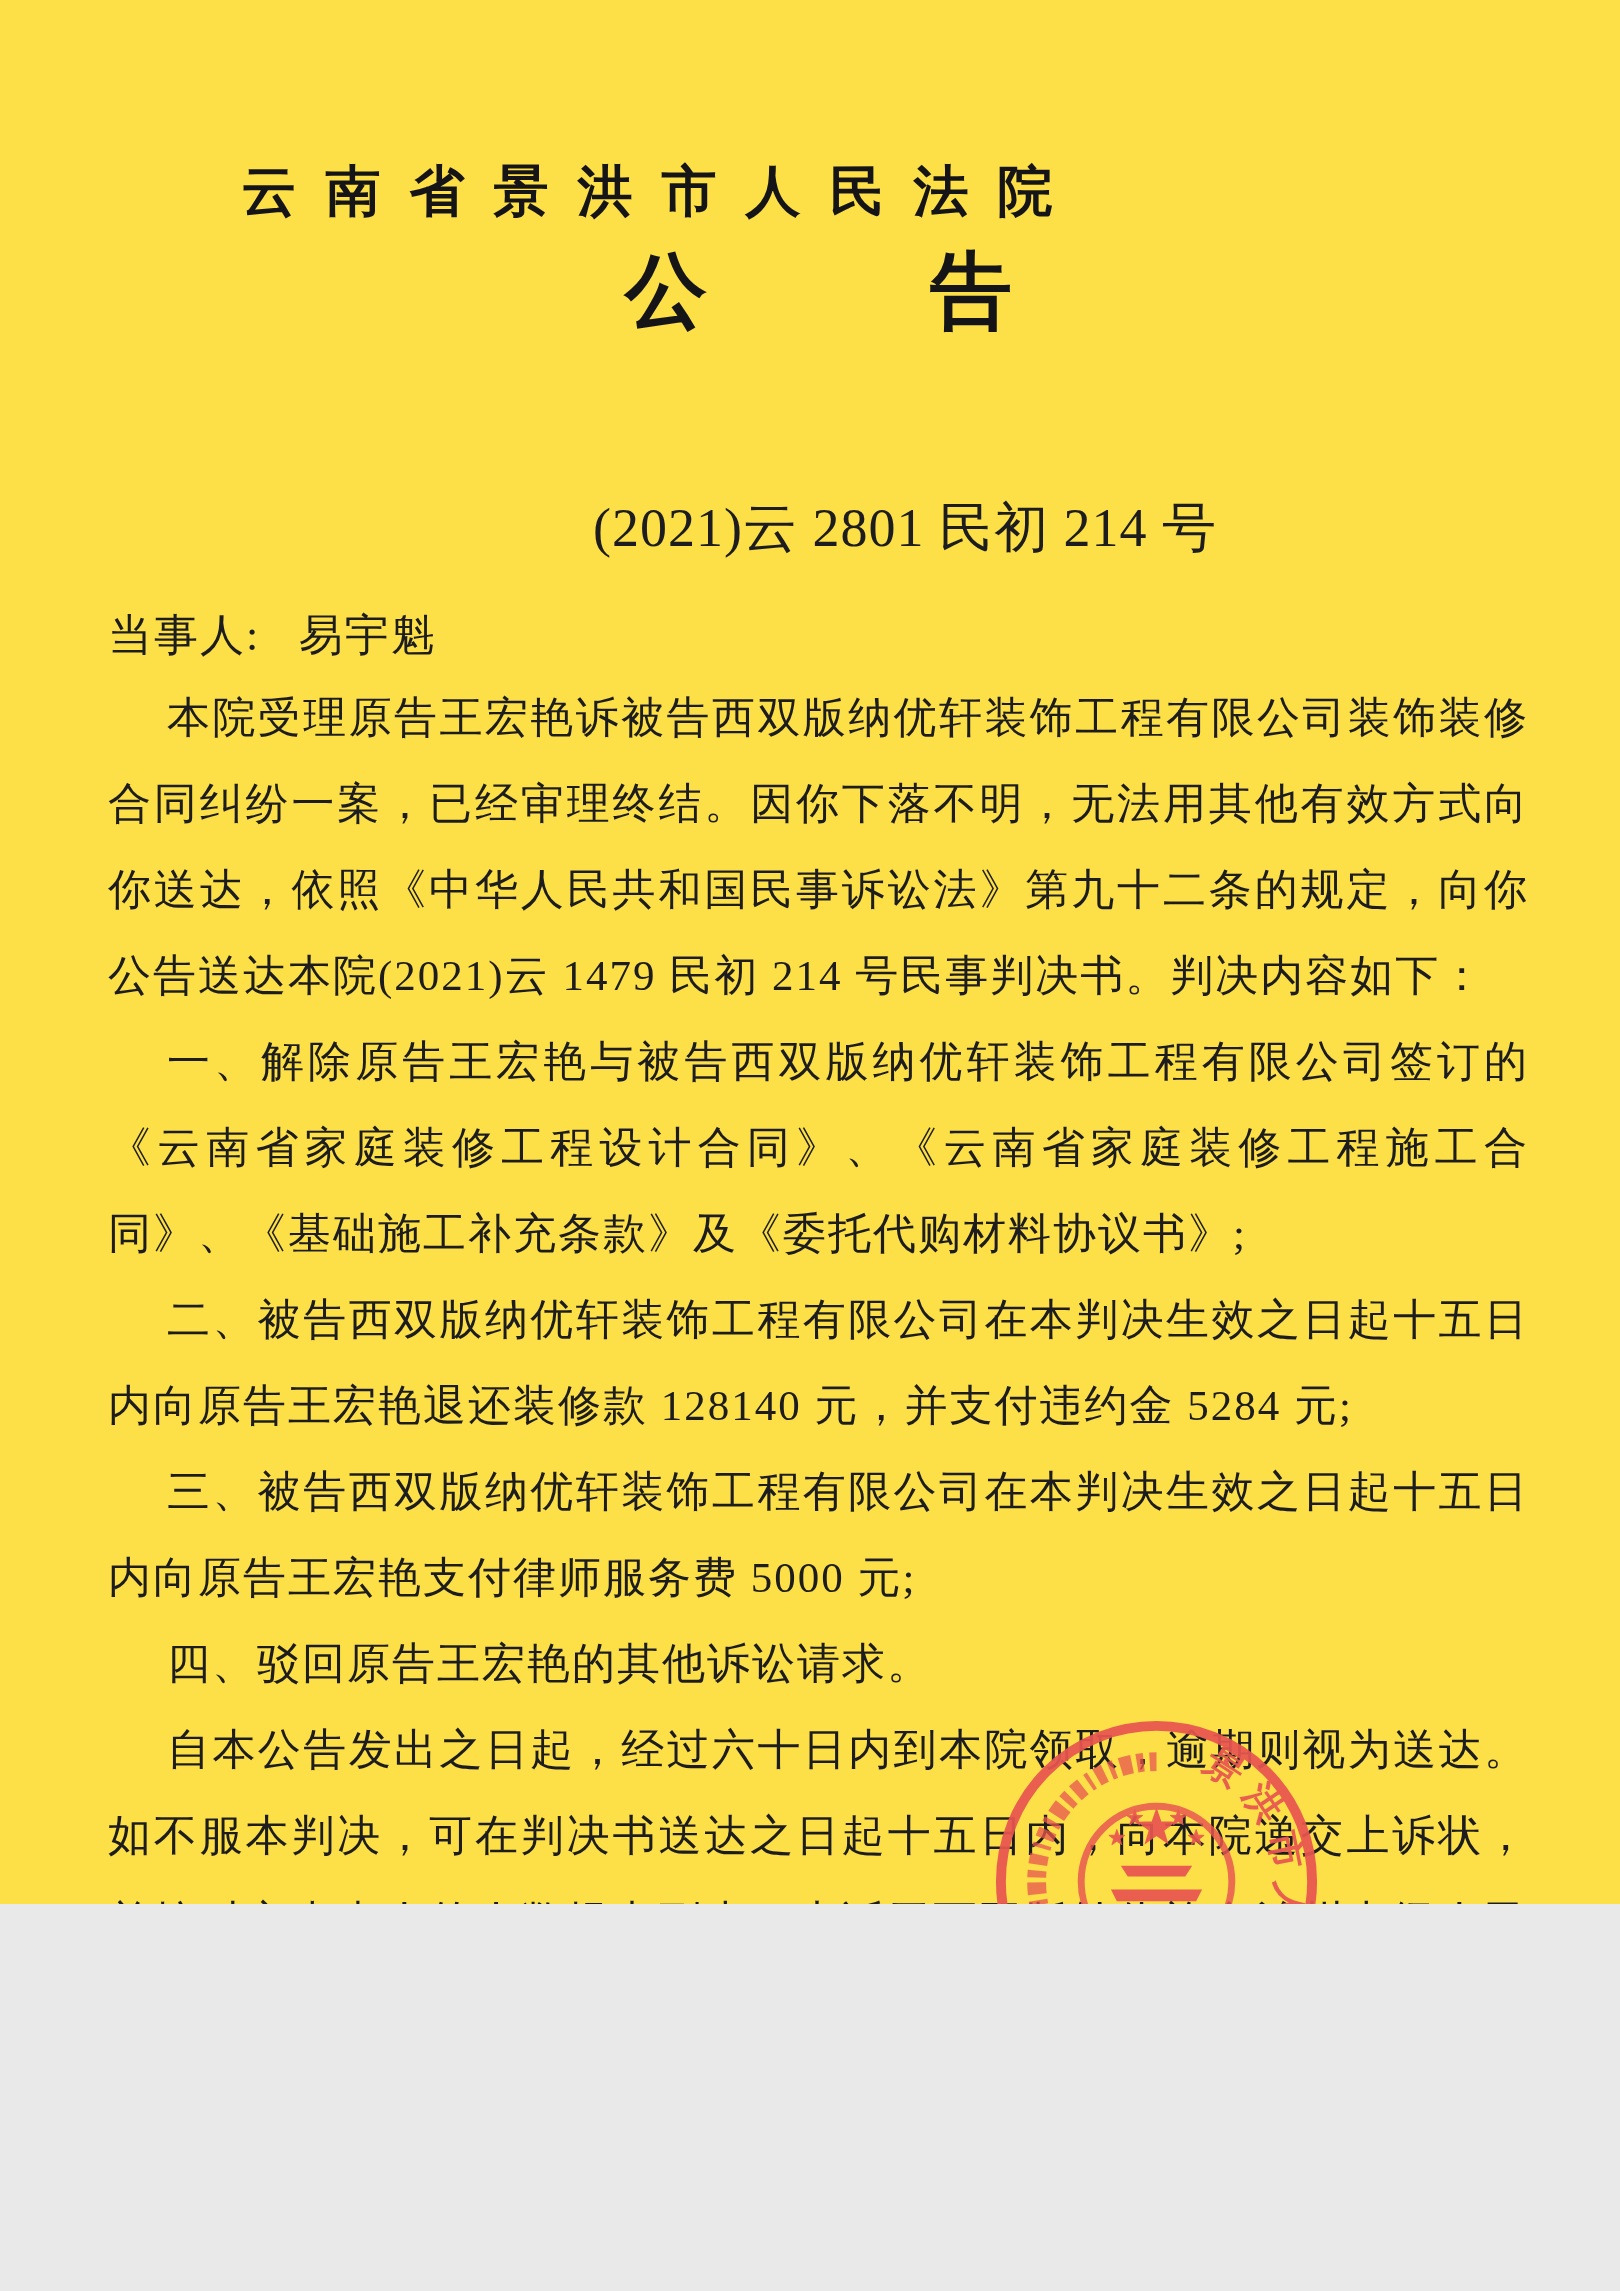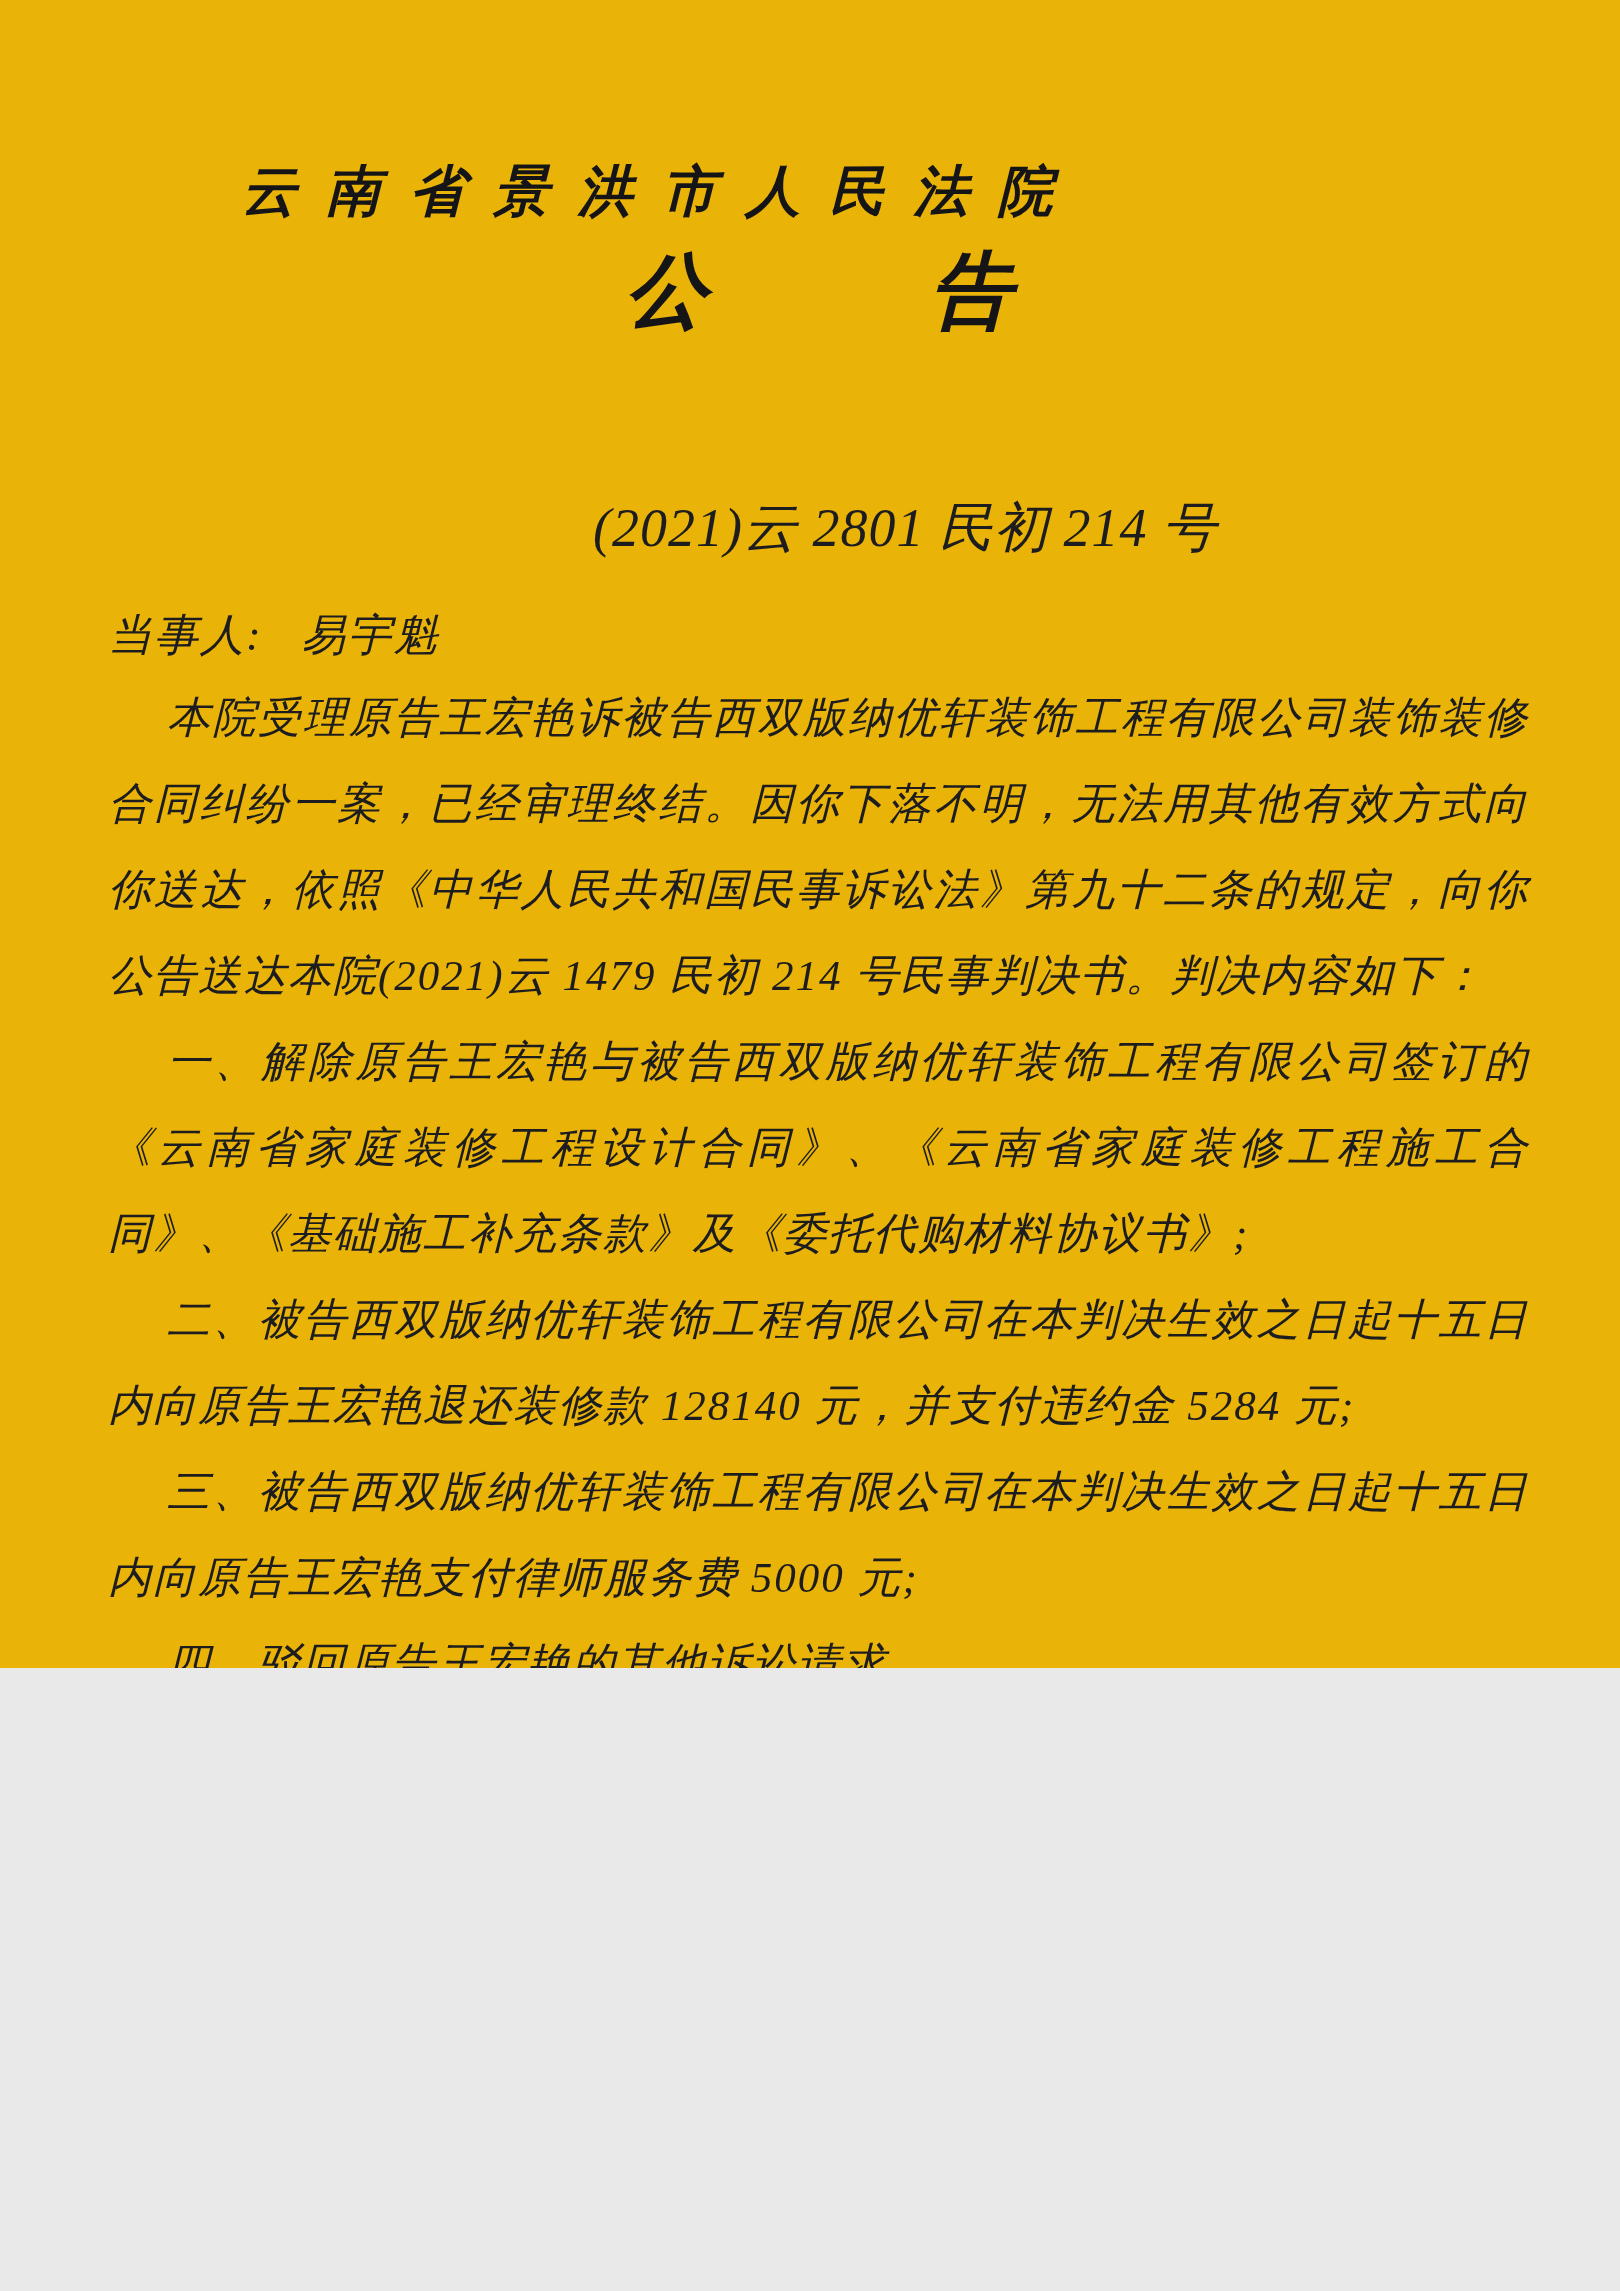--- a/index.html
+++ b/index.html
@@ -1,24 +1,23 @@
 <!DOCTYPE html>
 <html><head>
 <meta charset="utf-8">
 <style>
   html,body{margin:0;padding:0;background:#e9e9e9;}
   .page{
     position:relative;
-    width:1620px;height:1668px;
-    background:#eab308;
+    width:1620px;height:1904px;
+    background:#fde047;
     overflow:hidden;
     font-family:"Liberation Serif","DejaVu Serif",serif;
     color:#1d1d1f;
     box-sizing:border-box;
-    font-style:italic;
   }
   .content{padding:155px 91px 0 108px;box-sizing:border-box;}
   .court-name{
     margin:0;
     text-align:center;
     transform:translateX(-157px);
     font-size:55px;
     font-weight:bold;
     letter-spacing:29px;
     white-space:nowrap;

